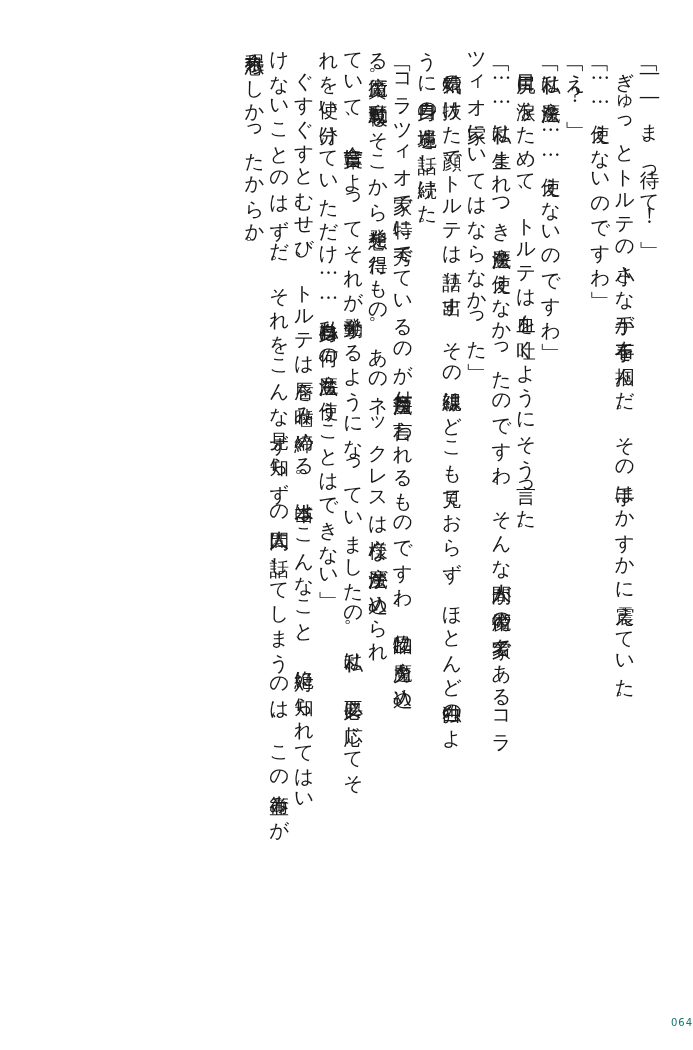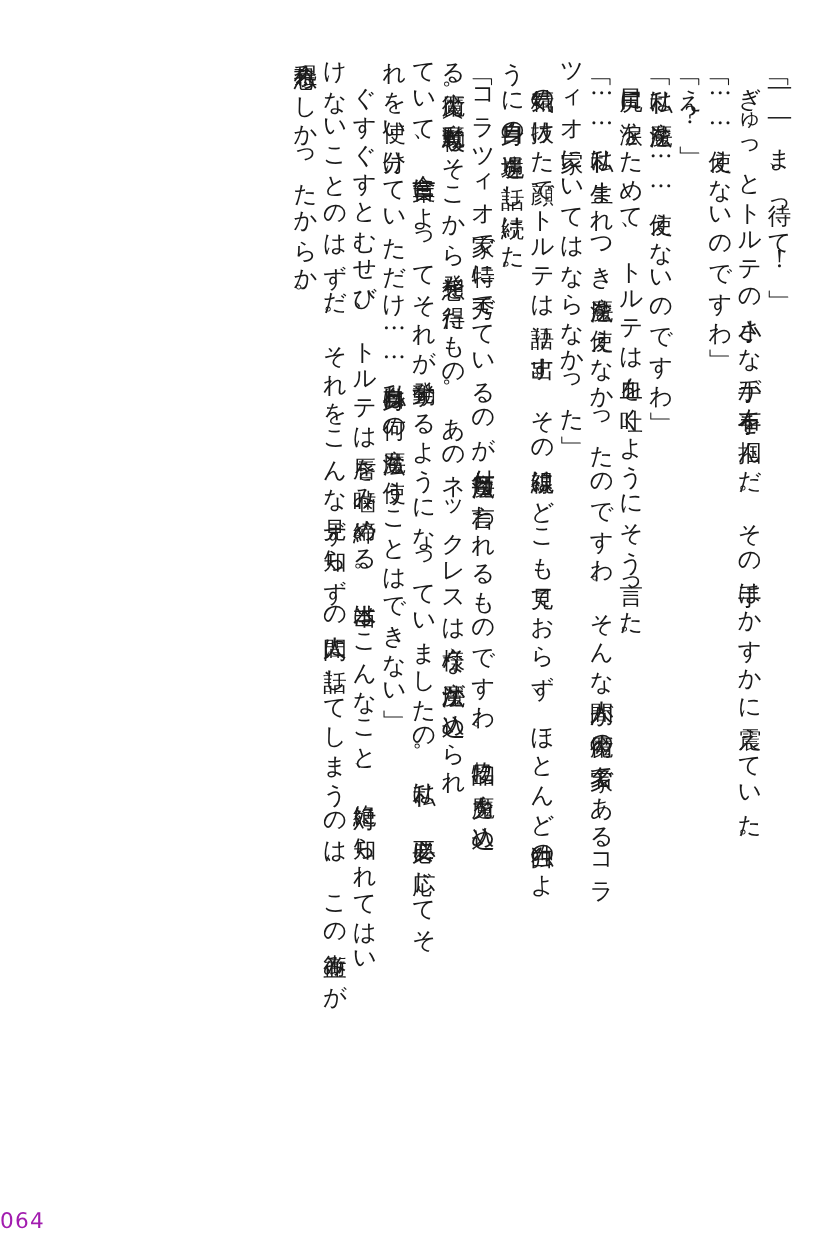--- a/index.html
+++ b/index.html
@@ -39,25 +39,25 @@
     margin-left: 5.2px;
     text-indent: 0;
   }
   .line.indent1 { padding-top: 21px; }
   .line.indent0 { padding-top: 0px; }
   .page-number {
     position: absolute;
     bottom: 22px;
     left: 0;
     right: 0;
-    text-align: left;
-    font-size: 18px;
+    text-align: right;
+    font-size: 10px;
     letter-spacing: 1px;
     font-family: "DejaVu Sans", "Liberation Sans", sans-serif;
-    color: #a21caf;
+    color: #0f766e;
   }
 </style>
 </head>
 <body>
 
 <div id="page">
 
   <div id="text-area">
     <div class="line indent1">「――ま、待って!」</div>
     <div class="line indent1">ぎゅっとトルテの小さな手が右手を掴んだ。その手はかすかに震えていた。</div>

